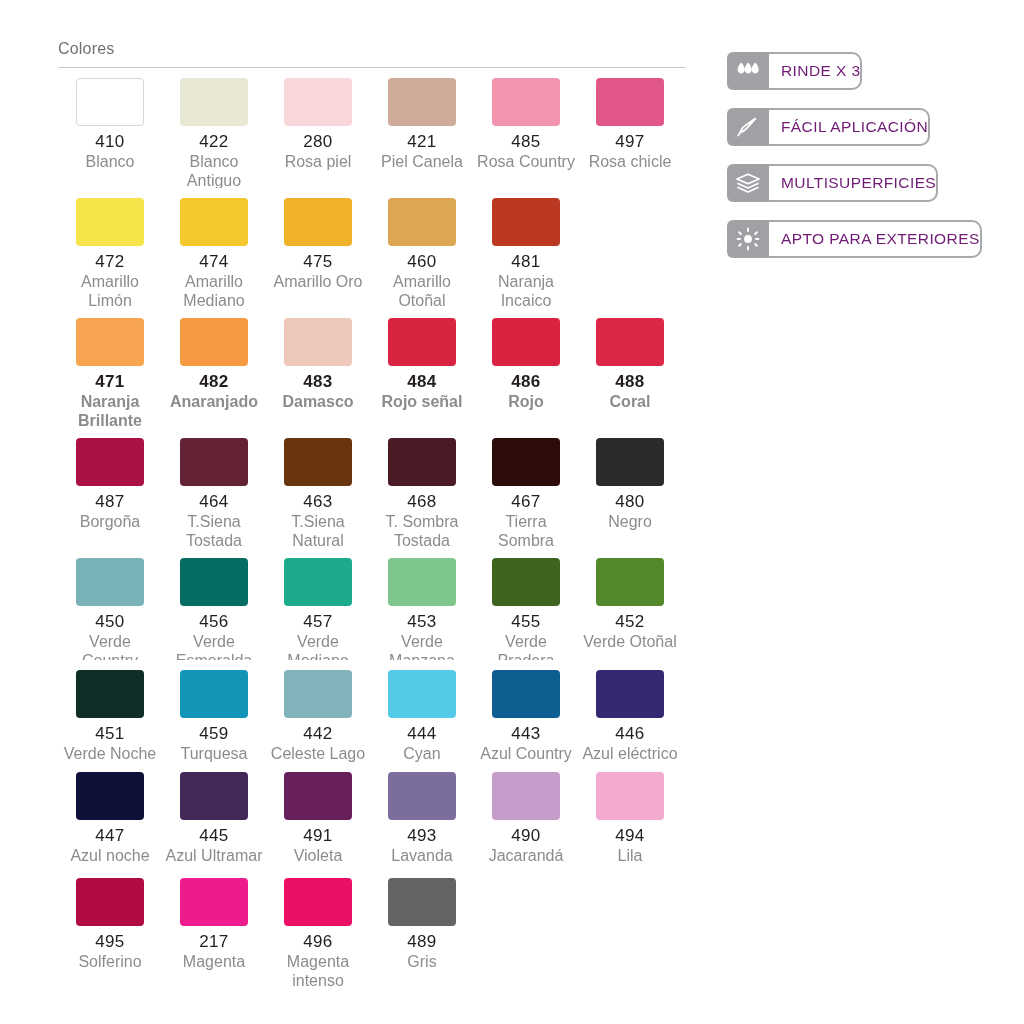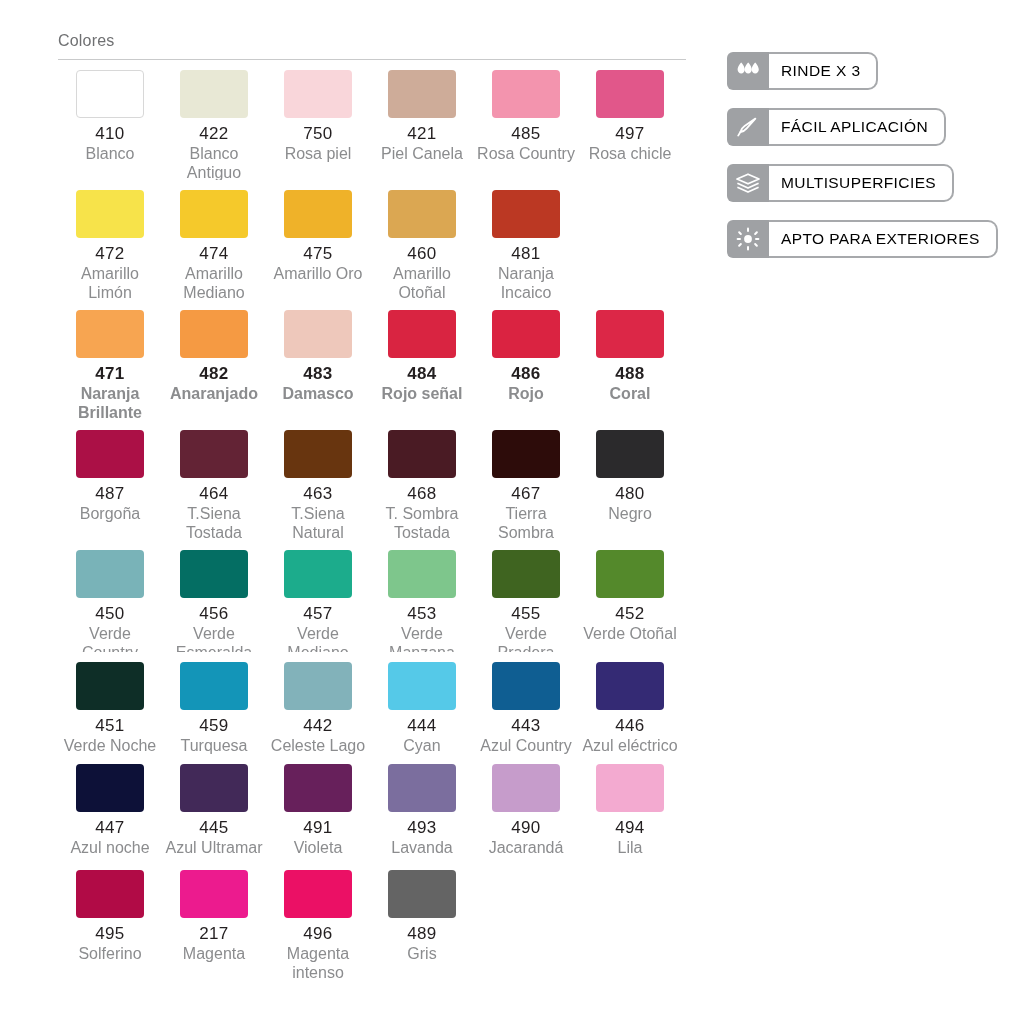--- a/index.html
+++ b/index.html
@@ -12,21 +12,21 @@
   }
   #page {
     position: relative;
     width: 1024px; height: 1024px;
     background: #ffffff;
   }
 
   
   #palette-panel {
     position: absolute;
-    left: 58px; top: 32px;
+    left: 58px; top: 40px;
     width: 640px;
   }
   #palette-title {
     font-size: 16px;
     color: #6f7072;
     letter-spacing: .2px;
     padding-bottom: 9px;
   }
   #palette-rule {
     width: 628px;
@@ -97,23 +97,23 @@
     justify-content: center;
     flex: 0 0 42px;
   }
   .badge-label {
     border: 2px solid #a7a9ac;
     border-left: none;
     border-radius: 0 10px 10px 0;
     background: #ffffff;
     display: flex;
     align-items: center;
-    padding: 0 16px 0 12px;
+    padding: 0 0 0 12px;
     font-size: 15.5px;
-    color: #000000;
+    color: #701a75;
     letter-spacing: .4px;
     white-space: nowrap;
   }
   .badge-icon svg { display: block; }
 </style>
 </head>
 <body>
 
 <div id="page">
 
@@ -128,21 +128,21 @@
             <div class="swatch-name">Blanco</div>
           </div>
           <div class="swatch-cell">
             <div class="swatch-chip" style="background: rgb(232, 232, 213);"></div>
             <div class="swatch-code">422</div>
             <div class="swatch-name">Blanco
 Antiguo</div>
           </div>
           <div class="swatch-cell">
             <div class="swatch-chip" style="background: rgb(249, 214, 218);"></div>
-            <div class="swatch-code">750</div>
+            <div class="swatch-code">280</div>
             <div class="swatch-name">Rosa piel</div>
           </div>
           <div class="swatch-cell">
             <div class="swatch-chip" style="background: rgb(206, 172, 153);"></div>
             <div class="swatch-code">421</div>
             <div class="swatch-name">Piel Canela</div>
           </div>
           <div class="swatch-cell">
             <div class="swatch-chip" style="background: rgb(243, 148, 174);"></div>
             <div class="swatch-code">485</div>

